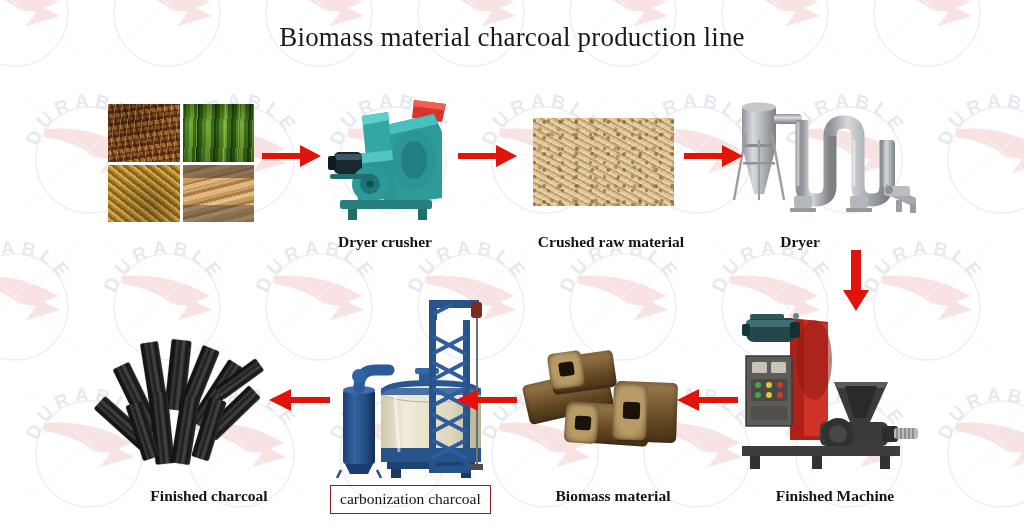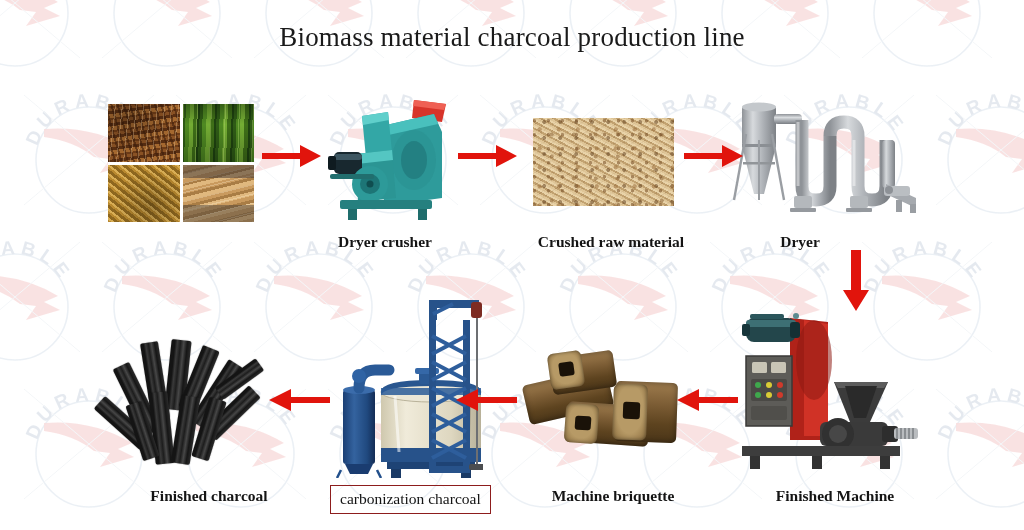--- a/index.html
+++ b/index.html
@@ -737,21 +737,21 @@
     <div class="briq-hole" style="left:36px; top:14px; width:15px; height:14px; transform:rotate(-8deg);"></div>
 
     <div class="briq" style="left:44px; top:56px; width:82px; height:40px; transform:rotate(4deg);"></div>
     <div class="briq-end" style="left:42px; top:56px; width:33px; height:39px; transform:rotate(4deg);"></div>
     <div class="briq-hole" style="left:52px; top:68px; width:16px; height:14px; transform:rotate(4deg);"></div>
 
     <div class="briq" style="left:92px; top:34px; width:62px; height:60px; transform:rotate(2deg);"></div>
     <div class="briq-end" style="left:90px; top:36px; width:34px; height:56px; transform:rotate(2deg);"></div>
     <div class="briq-hole" style="left:100px; top:54px; width:17px; height:17px; transform:rotate(2deg);"></div>
   </div>
-  <div class="node-label" style="left:528px; top:487px; width:170px;">Machine briquette</div>
+  <div class="node-label" style="left:528px; top:487px; width:170px;">Biomass material</div>
 
   <div class="arrow" style="left:455px; top:386px;">
     <svg width="62" height="28" viewBox="0 0 62 28">
       <path d="M62 11 L23 11 L23 3 L1 14 L23 25 L23 17 L62 17 Z" fill="#e1140c"></path>
     </svg>
   </div>
 
   <div class="node" style="left:333px; top:292px; width:150px; height:186px;">
     <svg width="150" height="186" viewBox="0 0 150 186">
       <defs>

